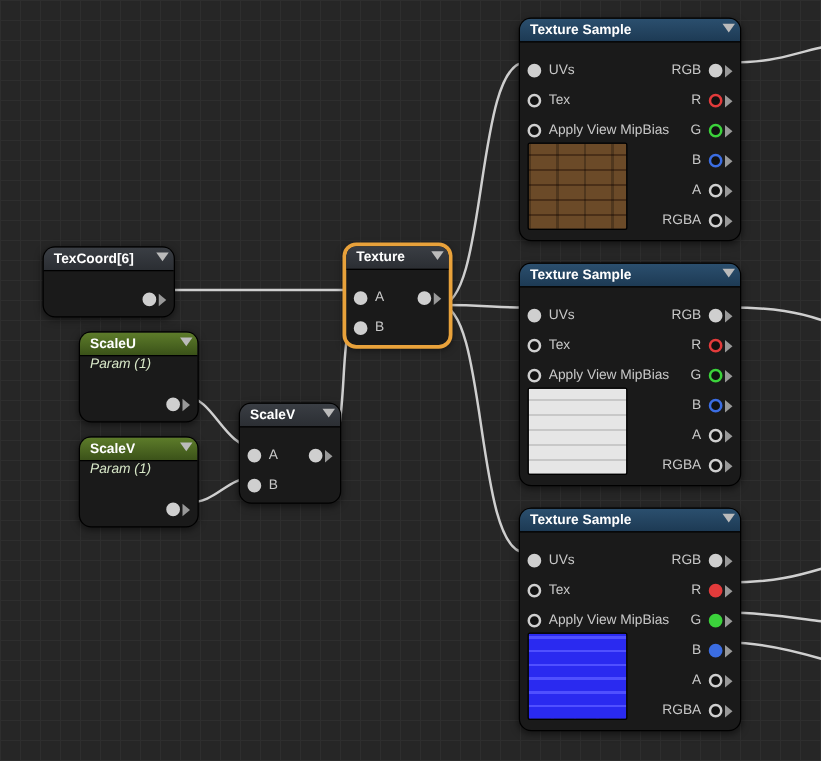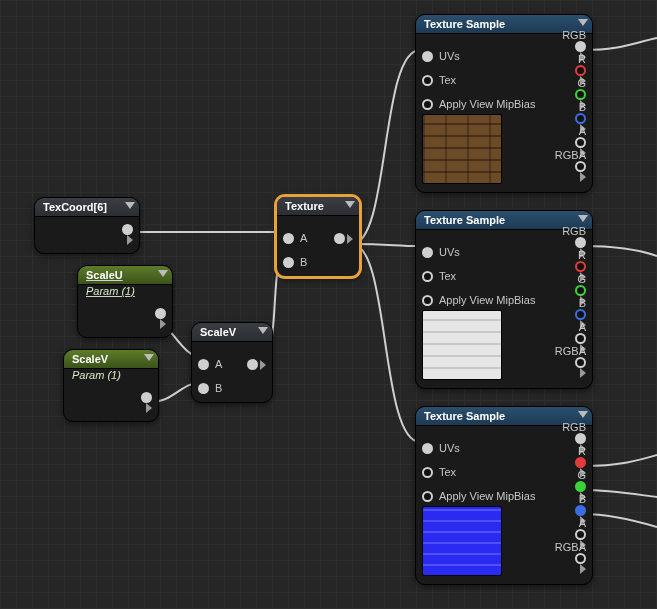--- a/index.html
+++ b/index.html
@@ -45,21 +45,21 @@
 .collapse {
   position: absolute; right: 4px; top: 4px;
   width: 0; height: 0;
   border-left: 5px solid transparent;
   border-right: 5px solid transparent;
   border-top: 7px solid #bbb;
 }
 .sub { font-style: italic; color: #d8e8c8; font-weight: 400; padding: 0 8px 4px; font-size: 11px; }
 .body { padding: 4px 6px 8px; position: relative; }
 .row { display: flex; align-items: flex-end; height: 24px; }
-.row.jr { justify-content: flex-end; flex-direction: column; }
+.row.jr { justify-content: flex-end; }
 .row.jb { justify-content: space-between; }
 .lbl { color: #c8c8c8; }
 .pin {
   width: 11px; height: 11px; border-radius: 50%;
   border: 2px solid #888; background: #111;
   flex: 0 0 auto;
 }
 .pin.in  { margin-right: 6px; }
 .pin.out { margin-left: 6px; }
 .pin.filled { background: #cfcfcf; border-color: #cfcfcf; }
@@ -123,21 +123,21 @@
     <div class="collapse"></div>
   </div>
   <div class="body">
     <div class="row jr">
       <span class="pin out filled"></span>
       <span class="arrow-out"></span>
     </div>
   </div>
 </div>
 
-<div class="node" style="left:77px; top:265px; width:96px;text-decoration:underline;">
+<div class="node" style="left:63px; top:265px; width:96px;">
   <div class="hdr green">
     <span>ScaleU</span>
     <div class="collapse"></div>
   </div>
   <div class="sub">Param (1)</div>
   <div class="body">
     <div class="row jr">
       <span class="pin out filled"></span>
       <span class="arrow-out"></span>
     </div>

